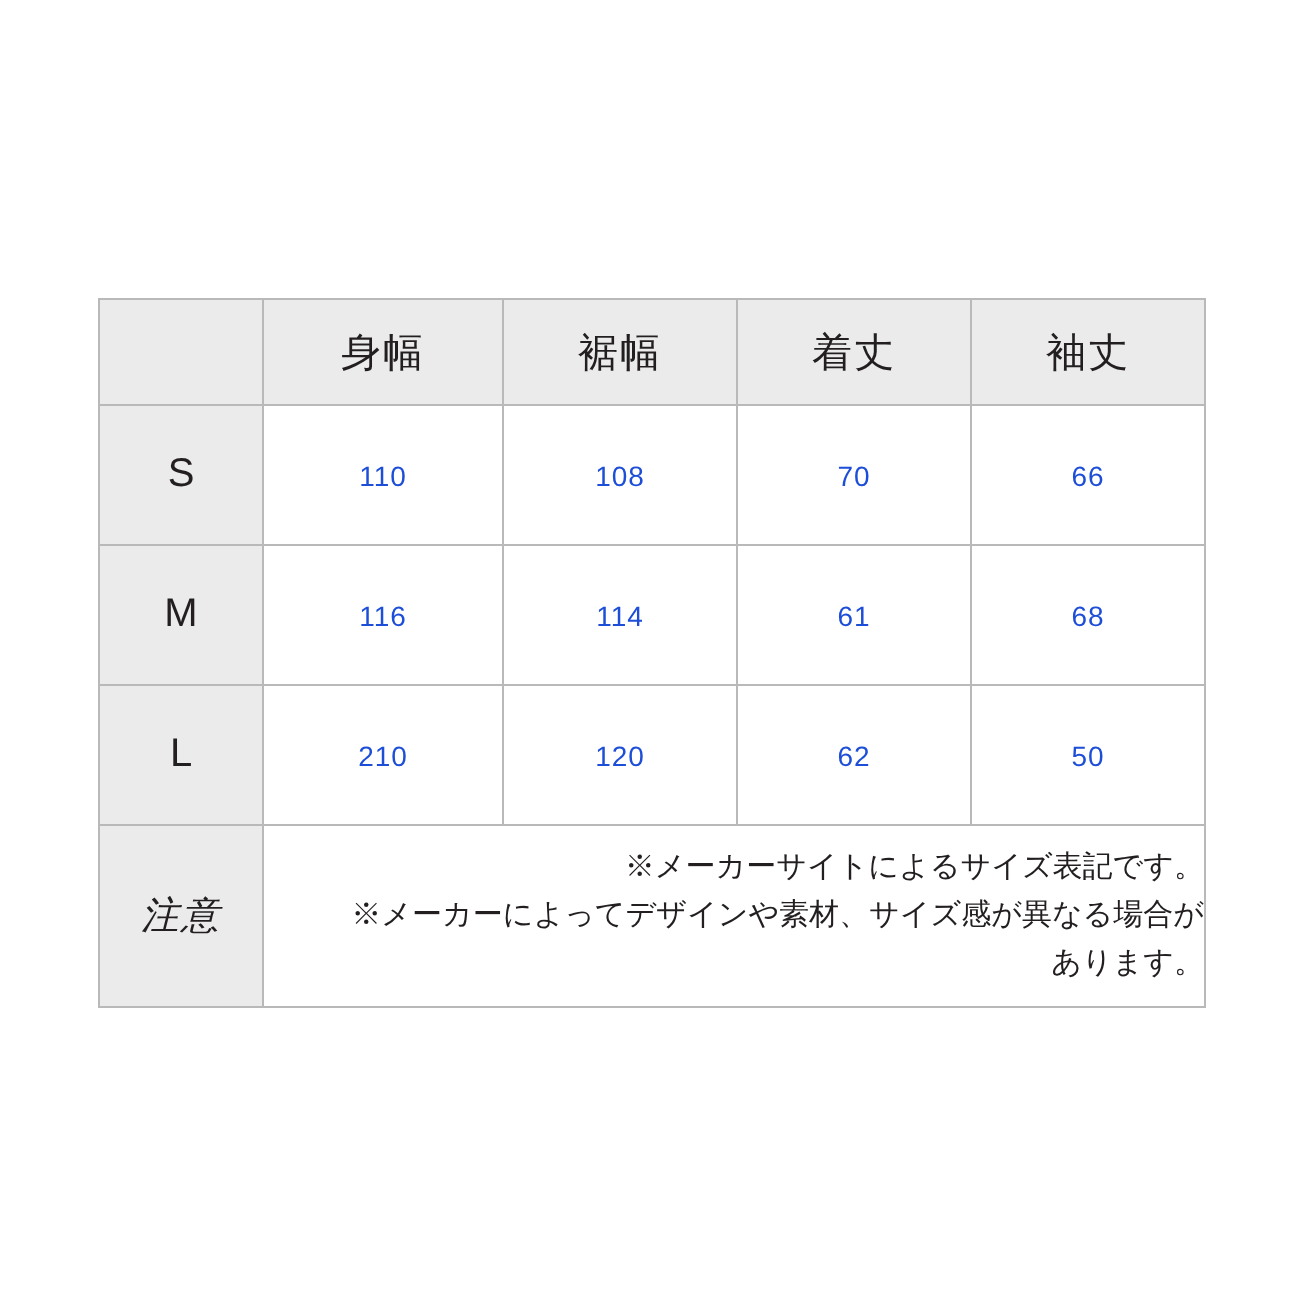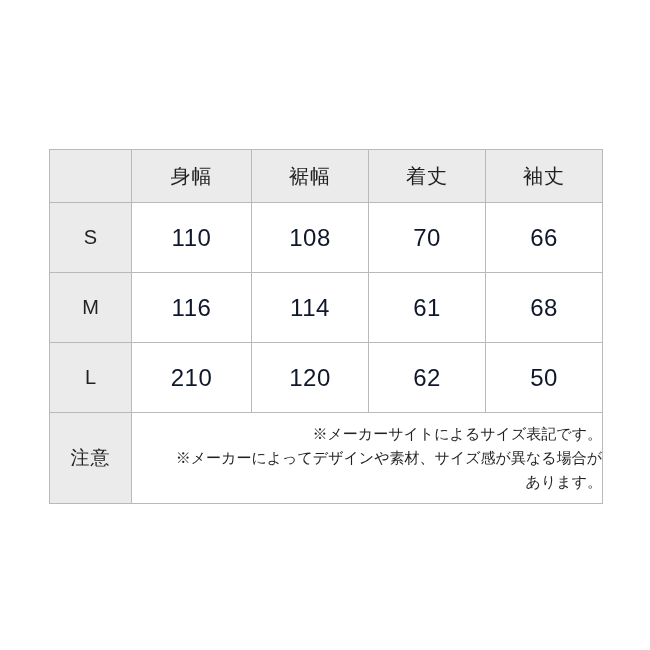--- a/index.html
+++ b/index.html
@@ -60,32 +60,33 @@
   }
   .row-label {
     background: #ebebeb;
     text-align: center;
     font-size: 20px;
     color: #231f20;
     height: 69px;
   }
   .data-cell {
     text-align: center;
-    font-size: 24px;
-    color: #0f172a;
+    font-size: 14px;
+    color: #1d4ed8;
     height: 69px;
     letter-spacing: 0.5px;
   }
   .note-label {
     background: #ebebeb;
     text-align: center;
     font-size: 19px;
     color: #231f20;
     letter-spacing: 1px;
     height: 90px;
+    font-style: italic;
   }
   .note-body {
     text-align: right;
     font-size: 15px;
     line-height: 1.6;
     color: #231f20;
     padding: 14px 10px 14px 14px;
     height: 90px;
   }
   .note-line {

